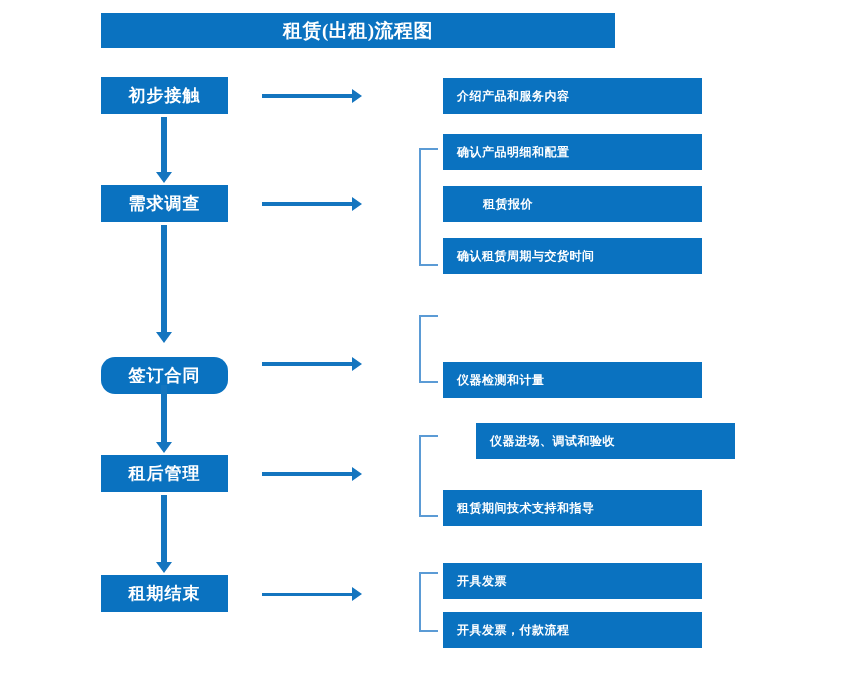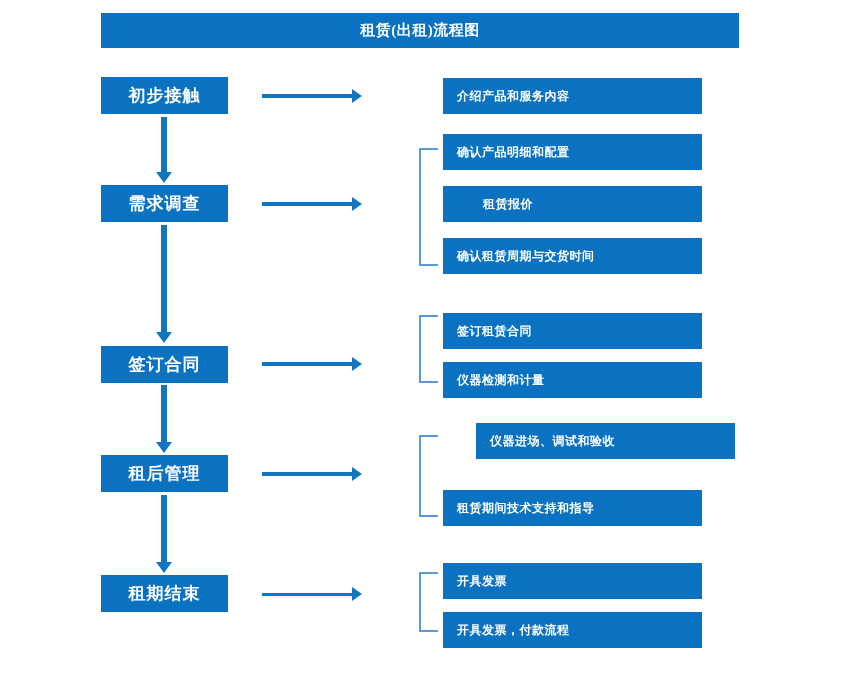--- a/index.html
+++ b/index.html
@@ -17,25 +17,25 @@
     position: relative;
     width: 844px;
     height: 688px;
   }
 
   
   .title-bar {
     position: absolute;
     left: 101px;
     top: 13px;
-    width: 638px;
+    width: 514px;
     height: 35px;
     background: #0a72c0;
     color: #ffffff;
-    font-size: 15px;
+    font-size: 19px;
     font-weight: bold;
     display: flex;
     align-items: center;
     justify-content: center;
     letter-spacing: 0.5px;
   }
 
   
   .stage-box {
     position: absolute;
@@ -127,21 +127,21 @@
 <body>
 
 <div id="canvas">
 
   <div class="title-bar">租赁(出租)流程图</div>
 
   <div class="stage-box" style="top:77px;">初步接触</div>
 
   <div class="stage-box" style="top:185px;">需求调查</div>
 
-  <div class="stage-box" style="top:346px;">签订合同</div>
+  <div class="stage-box" style="top:357px;border-radius:14px;">签订合同</div>
 
   <div class="stage-box" style="top:455px;">租后管理</div>
 
   <div class="stage-box" style="top:575px;">租期结束</div>
 
   <div class="v-arrow" style="left:156px; top:117px; height:66px;">
     <div class="shaft" style="height:55px;"></div>
     <div class="head" style="top:55px;"></div>
   </div>
 
@@ -192,21 +192,20 @@
   <div class="bracket" style="left:419px; top:435px; height:82px;"></div>
 
   <div class="bracket" style="left:419px; top:572px; height:60px;"></div>
 
   <div class="detail-box" style="top:78px;">介绍产品和服务内容</div>
 
   <div class="detail-box" style="top:134px;">确认产品明细和配置</div>
   <div class="detail-box" style="top:186px;padding-left:40px;">租赁报价</div>
   <div class="detail-box" style="top:238px;">确认租赁周期与交货时间</div>
 
-  <div class="detail-box" style="top:313px;">签订租赁合同</div>
   <div class="detail-box" style="top:362px;">仪器检测和计量</div>
 
   <div class="detail-box" style="top:423px;margin-left:33px;">仪器进场、调试和验收</div>
   <div class="detail-box" style="top:490px;">租赁期间技术支持和指导</div>
 
   <div class="detail-box" style="top:563px;">开具发票</div>
   <div class="detail-box" style="top:612px;">开具发票，付款流程</div>
 
 </div>
 

